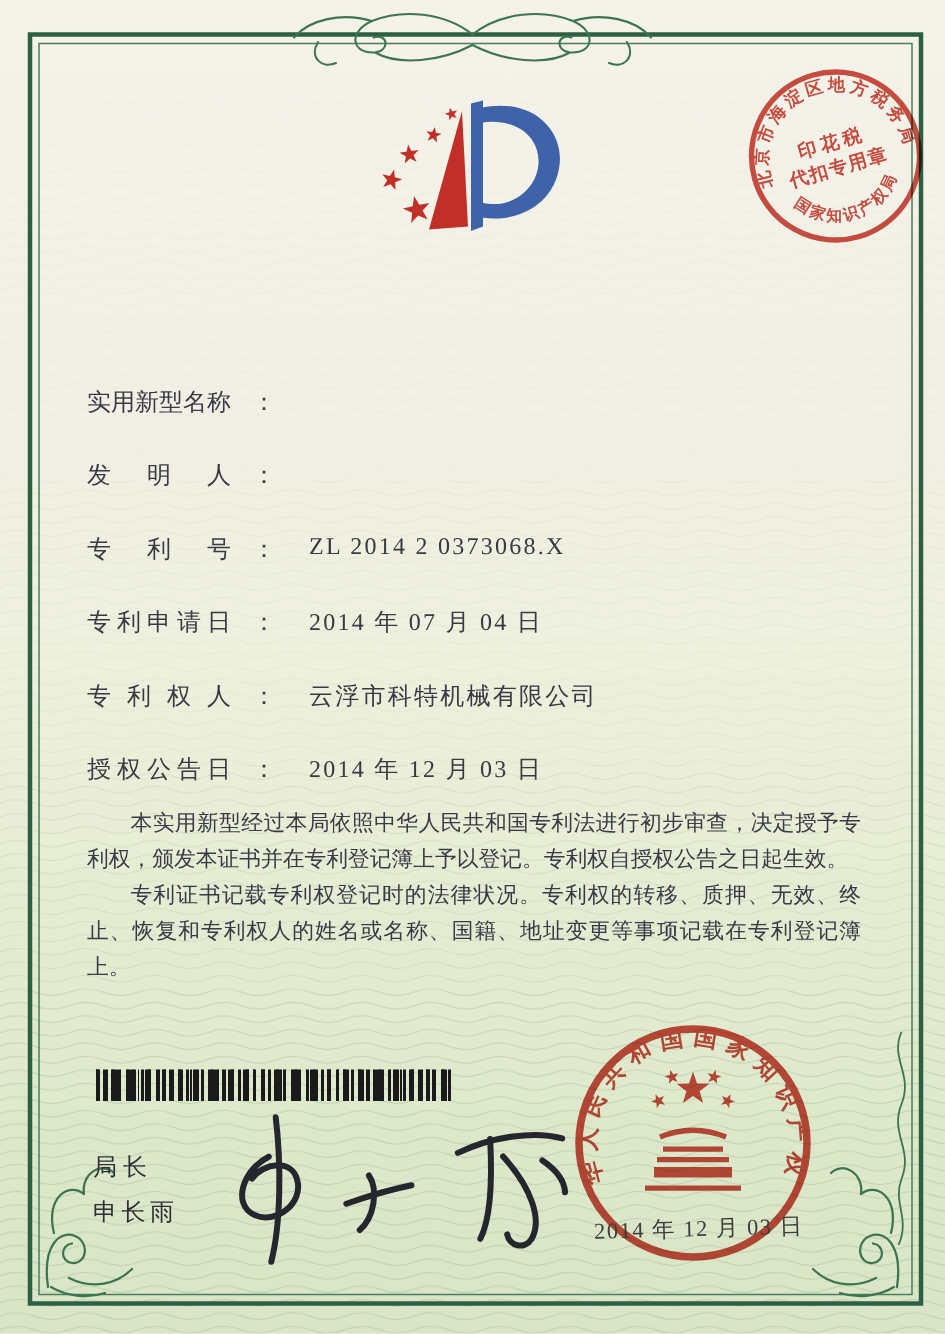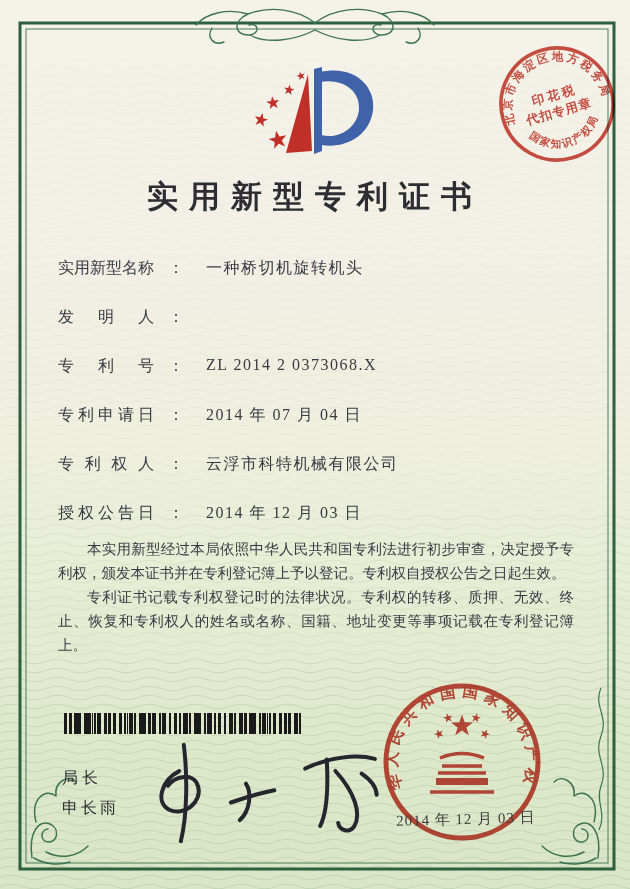--- a/index.html
+++ b/index.html
@@ -115,27 +115,25 @@
       </text>
       <text font-size="10.5" font-weight="bold" letter-spacing="1.6" font-family="'Liberation Serif',serif">
         <textPath href="#arcBotS" startOffset="50%" text-anchor="middle">国家知识产权局</textPath>
       </text>
       <text x="62" y="57" text-anchor="middle" font-size="12.5" font-weight="bold" letter-spacing="3" font-family="'Liberation Serif',serif">印花税</text>
       <text x="62" y="74" text-anchor="middle" font-size="12.5" font-weight="bold" letter-spacing="1" font-family="'Liberation Serif',serif">代扣专用章</text>
     </g>
   </svg>
 
 
-  <div class="abs title">实用新型专利证书</div>
 
   <div class="abs fields">
     <div class="field-row">
       <span class="field-label">实用新型名称</span>
         <span class="field-sep">：</span>
-        <span class="field-value">一种桥切机旋转机头</span>
     </div>
     <div class="field-row">
       <span class="field-label">发明人</span>
         <span class="field-sep">：</span>
     </div>
     <div class="field-row">
       <span class="field-label">专利号</span>
         <span class="field-sep">：</span>
         <span class="field-value">ZL 2014 2 0373068.X</span>
     </div>

